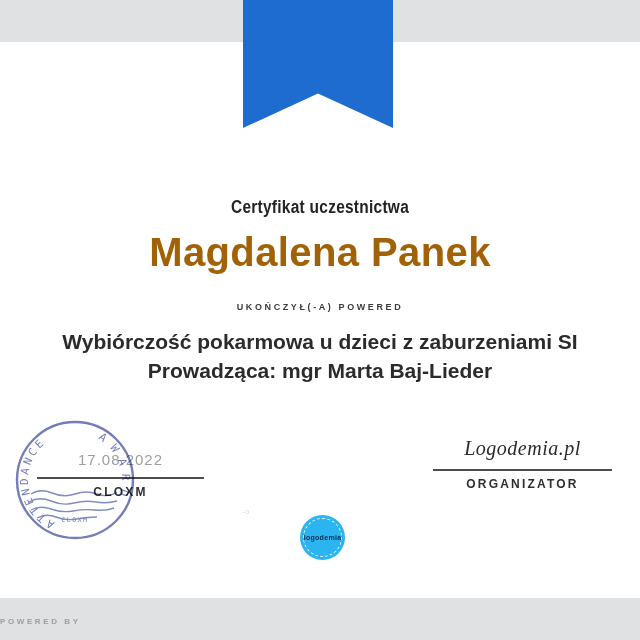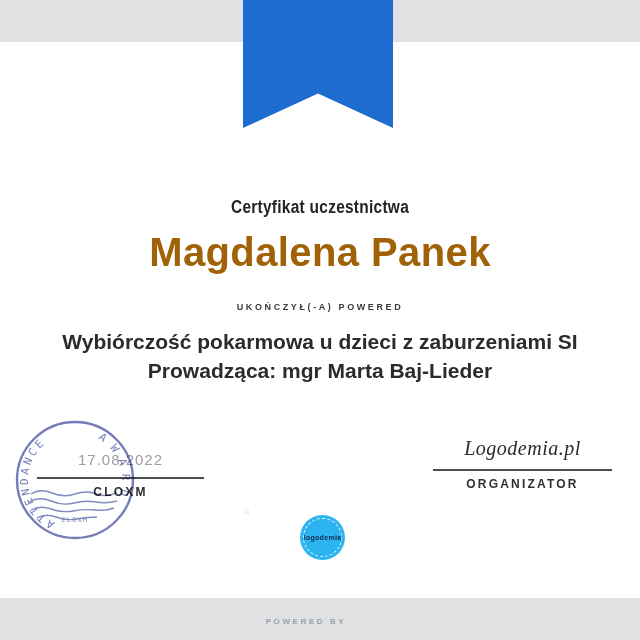--- a/index.html
+++ b/index.html
@@ -64,21 +64,21 @@
     border:1px dashed rgba(255,255,255,.85);
   }
   .logo-text{
     font-size:7px;font-weight:700;color:#122a52;letter-spacing:.3px;
   }
   .faint-mark{
     position:absolute;left:243px;top:508px;z-index:2;
     font-size:7px;color:#d8d8d8;
   }
   .powered-by{
-    position:absolute;left:0;top:617px;width:612px;text-align:center;z-index:2;
+    position:absolute;left:0;top:617px;width:612px;text-align:left;z-index:2;
     font-size:8px;font-weight:700;color:#9aa0a6;letter-spacing:2.6px;
   }
 </style>
 </head>
 <body>
 
 <div class="page">
 
   <div class="card"></div>
 

